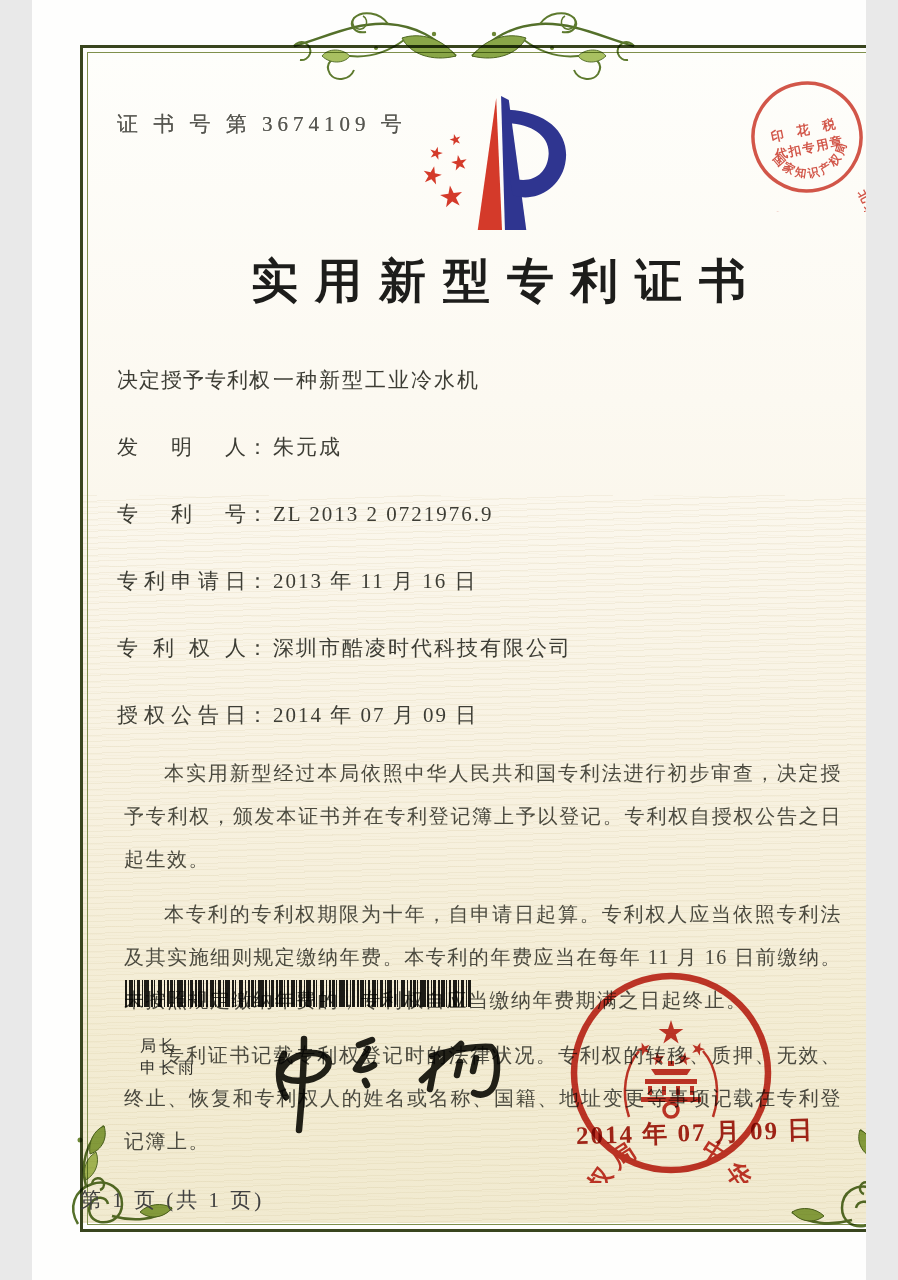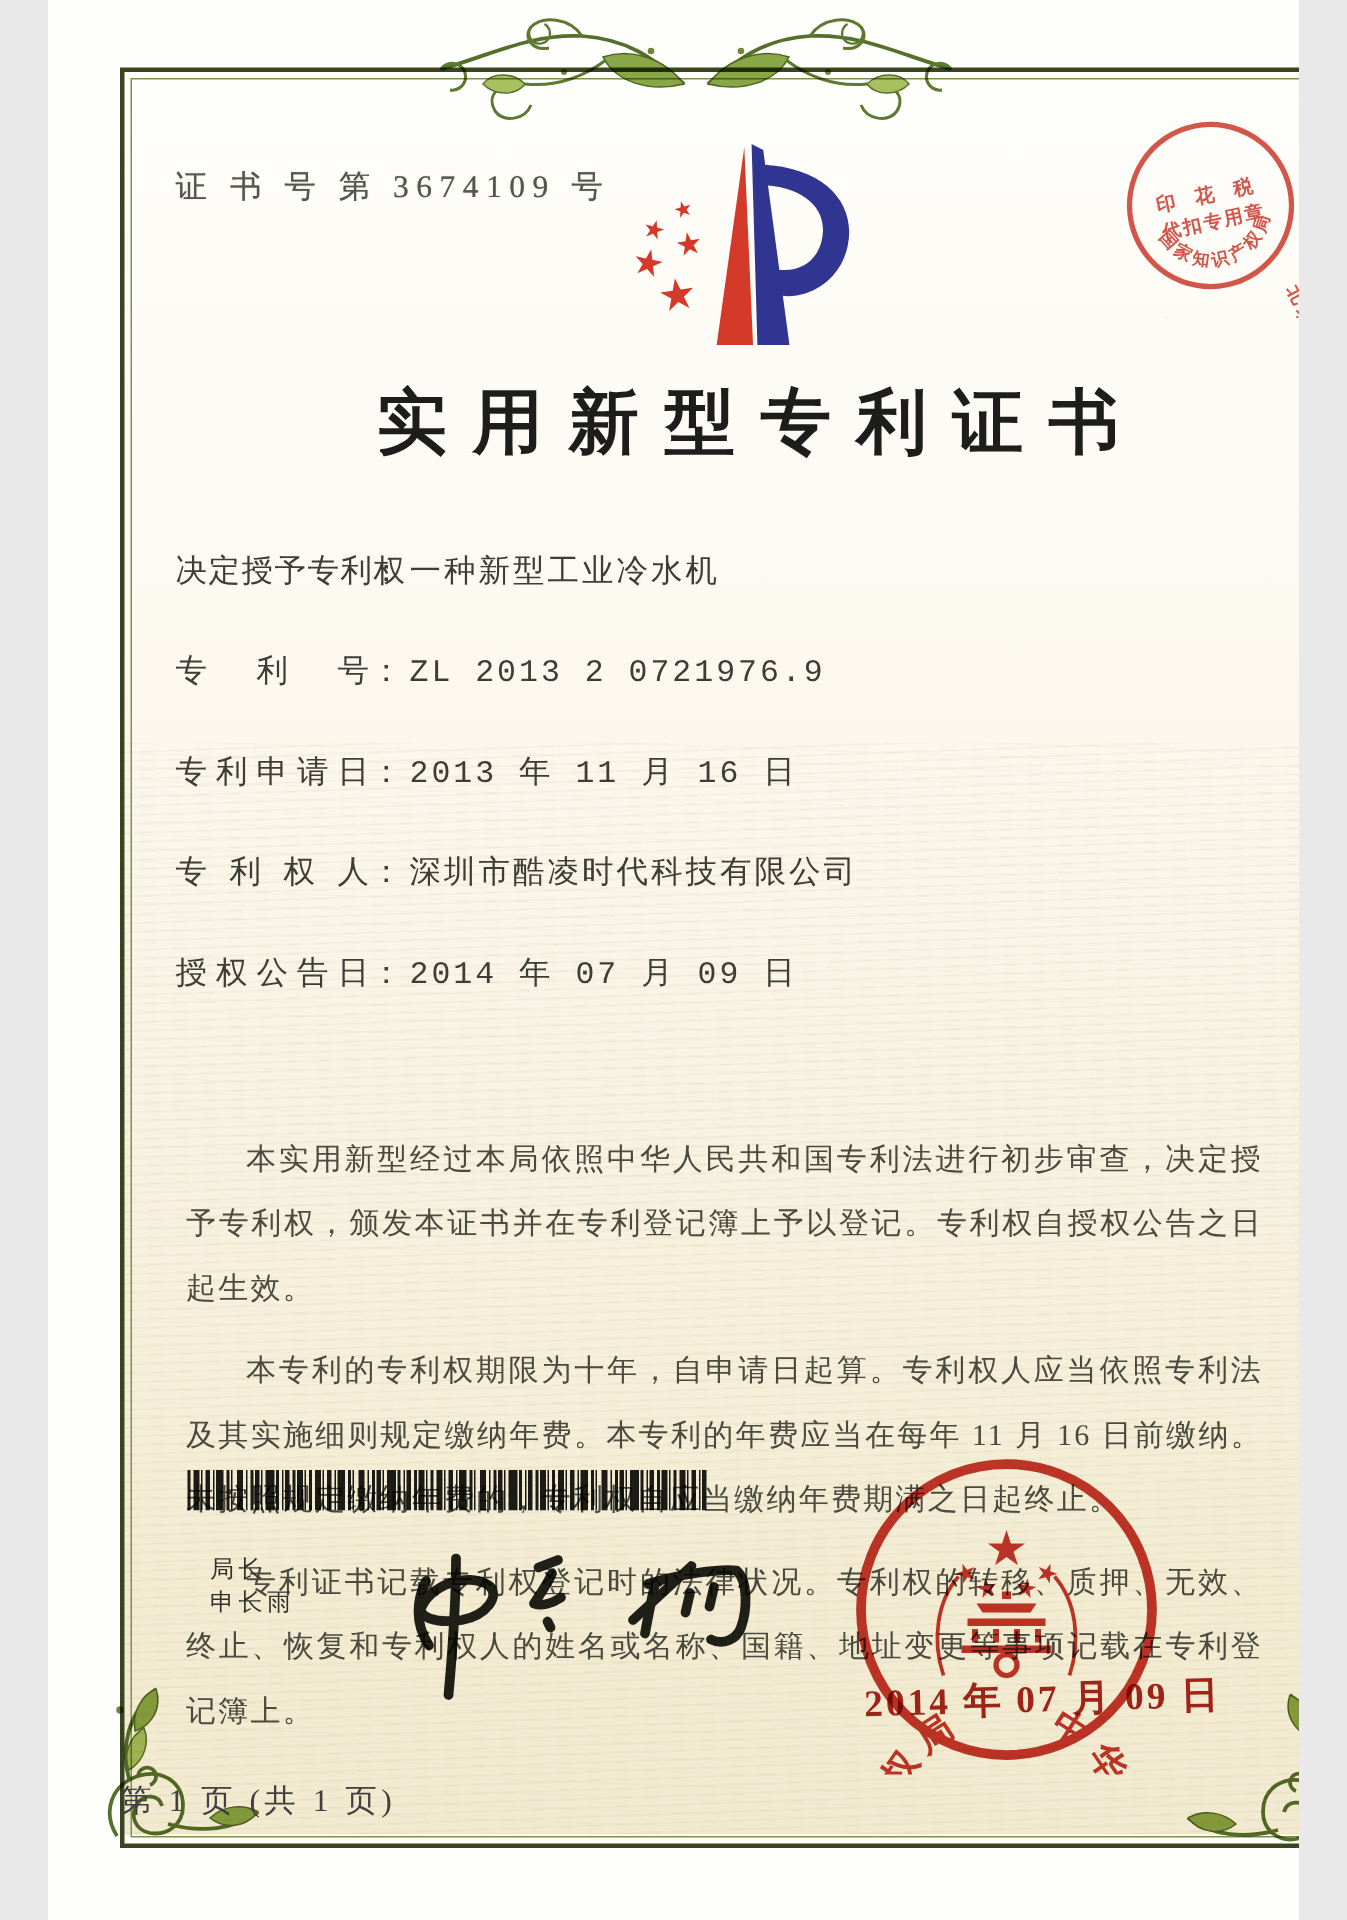--- a/index.html
+++ b/index.html
@@ -39,21 +39,21 @@
   .title{
     position:absolute;left:48px;top:234px;width:805px;text-align:center;
     font-size:47px;font-weight:700;color:#1d1d1b;letter-spacing:17px;
     text-indent:17px;margin:16px;
   }
   
   .fields{position:absolute;left:85px;top:366px;width:730px;display:flex;flex-direction:column;gap:39px;}
   .frow{height:28px;font-size:21px;color:#3d3d35;letter-spacing:1px;white-space:nowrap;}
   .flabel{display:inline-block;width:130px;text-align:justify;text-align-last:justify;vertical-align:bottom;}
   .fcolon{display:inline-block;margin-right:4px;}
-  .fvalue{letter-spacing:2px;font-family:Liberation Mono, monospace;}
+  .fvalue{letter-spacing:2px;}
   
   .body-text{
     position:absolute;left:80px;top:740px;width:742px;
     font-size:20px;line-height:43px;color:#4b4a3f;letter-spacing:1.5px;
     text-align:justify;
   }
   .body-text p{margin:12px;text-indent:2em;}
   
   .barcode{position:absolute;left:92px;top:980px;mix-blend-mode:multiply;}
   .signer{position:absolute;left:108px;top:1036px;font-size:16px;color:#32322c;letter-spacing:3px;
@@ -159,20 +159,23 @@
       <text y="-3" font-size="13" letter-spacing="5" fill="#cc3a2c" text-anchor="middle" font-weight="700">印 花 税</text>
       <text y="15" font-size="12.5" letter-spacing="1.5" fill="#cc3a2c" text-anchor="middle" font-weight="700">代扣专用章</text>
     </g>
   </svg>
 
   <h1 class="title">实用新型专利证书</h1>
 
   <div class="fields">
     <div class="frow">
       <span class="flabel">决定授予专利权</span><span class="fcolon">：</span><span class="fvalue">一种新型工业冷水机</span>
+    </div>
+    <div class="frow">
+      <span class="flabel">发明人</span><span class="fcolon">：</span><span class="fvalue">朱元成</span>
     </div>
     <div class="frow">
       <span class="flabel">专利号</span><span class="fcolon">：</span><span class="fvalue">ZL 2013 2 0721976.9</span>
     </div>
     <div class="frow">
       <span class="flabel">专利申请日</span><span class="fcolon">：</span><span class="fvalue">2013 年 11 月 16 日</span>
     </div>
     <div class="frow">
       <span class="flabel">专利权人</span><span class="fcolon">：</span><span class="fvalue">深圳市酷凌时代科技有限公司</span>
     </div>

